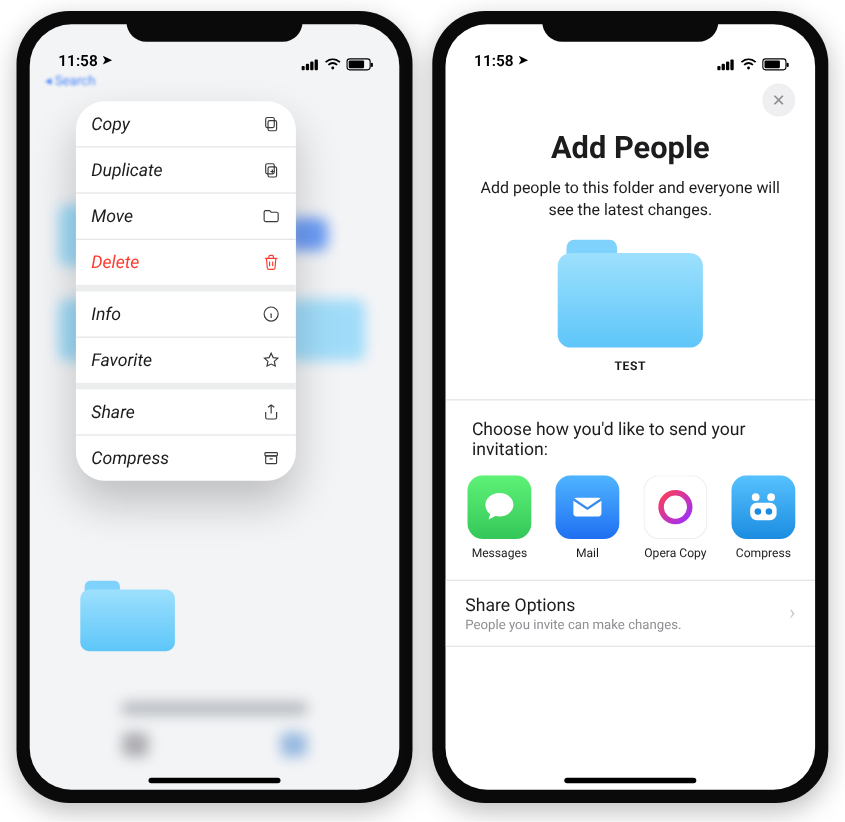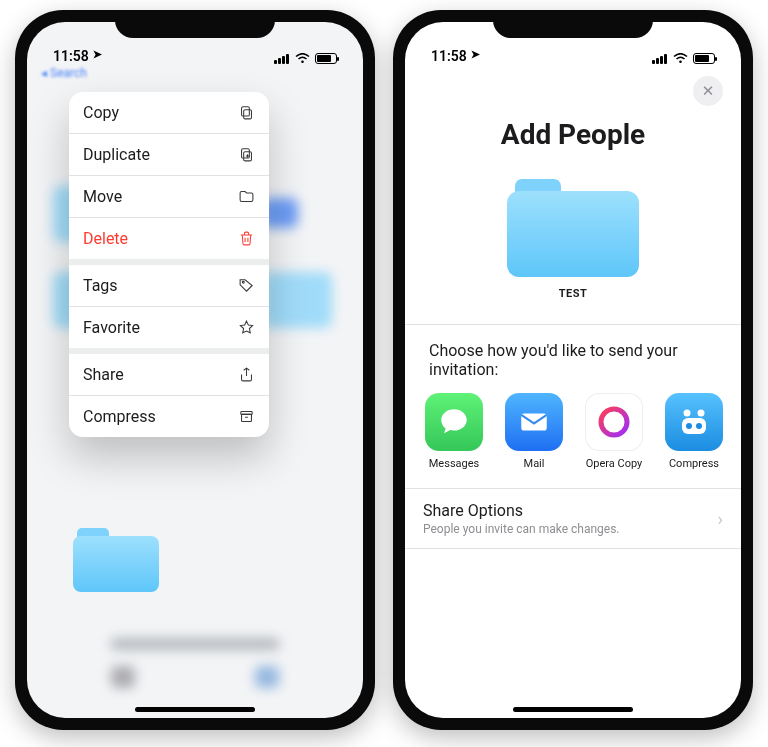--- a/index.html
+++ b/index.html
@@ -88,23 +88,24 @@
   .selected-folder{
     position:absolute;left:46px;top:506px;z-index:25;
   }
   .folder{
     width:86px;height:64px;position:relative;
   }
   .folder .tab{position:absolute;left:4px;top:0;width:32px;height:12px;background:var(--blue-folder);border-top-left-radius:5px;border-top-right-radius:5px}
   .folder .body{position:absolute;left:0;top:8px;right:0;bottom:0;background:linear-gradient(#9de0fd,var(--blue-folder-dark));border-radius:8px}
   .context-menu{
     position:absolute;left:42px;top:70px;z-index:30;
-    width:200px;background:var(--menu-bg);border-radius:14px;
+    width:200px;background:var(--menu-bg);border-radius:26px;
     box-shadow:0 20px 40px rgba(0,0,0,0.22);
     overflow:hidden;
+    font-style:italic;
   }
   .menu-item{
     display:flex;align-items:center;justify-content:space-between;
     padding:11px 14px;font-size:16px;
     border-bottom:1px solid var(--divider);
     cursor:pointer;
   }
   .menu-item.sep{border-bottom-width:6px;border-bottom-color:#eceded}
   .menu-item:last-child{border-bottom:none}
   .menu-item.danger{color:var(--red)}
@@ -261,25 +262,25 @@
       </div>
       <div class="menu-item danger sep">
         <span>Delete</span>
         <span class="ico">
           <svg viewBox="0 0 24 24">
               <path d="M4 7h16M9 7V5a2 2 0 0 1 2-2h2a2 2 0 0 1 2 2v2M6 7l1 12a2 2 0 0 0 2 2h6a2 2 0 0 0 2-2l1-12M10 11v6M14 11v6"></path>
             </svg>
         </span>
       </div>
       <div class="menu-item">
-        <span>Tags</span>
-        <span class="ico">
-          <svg viewBox="0 0 24 24">
-              <path d="M20 12l-8 8-9-9V4h7z"></path>
-              <circle cx="7.5" cy="7.5" r="1.3"></circle>
+        <span>Info</span>
+        <span class="ico">
+          <svg viewBox="0 0 24 24">
+              <circle cx="12" cy="12" r="9"></circle>
+              <path d="M12 8h.01M11 12h1v5"></path>
             </svg>
         </span>
       </div>
       <div class="menu-item sep">
         <span>Favorite</span>
         <span class="ico">
           <svg viewBox="0 0 24 24">
               <path d="M12 3l2.6 5.6 6 .7-4.5 4.1 1.2 6L12 16.9 6.7 19.4l1.2-6L3.4 9.3l6-.7z"></path>
             </svg>
         </span>
@@ -350,20 +351,21 @@
       </div>
     </div>
 
     <div class="close-btn">
       <span>✕</span>
     </div>
 
     <div class="sheet">
       <div class="header">
         <h1>Add People</h1>
+        <p>Add people to this folder and everyone will see the latest changes.</p>
       </div>
       <div class="folder-wrap">
         <div class="big-folder">
           <div class="tab"></div>
             <div class="body"></div>
         </div>
         <div class="folder-name">TEST</div>
       </div>
 
       <div class="divider-h"></div>

